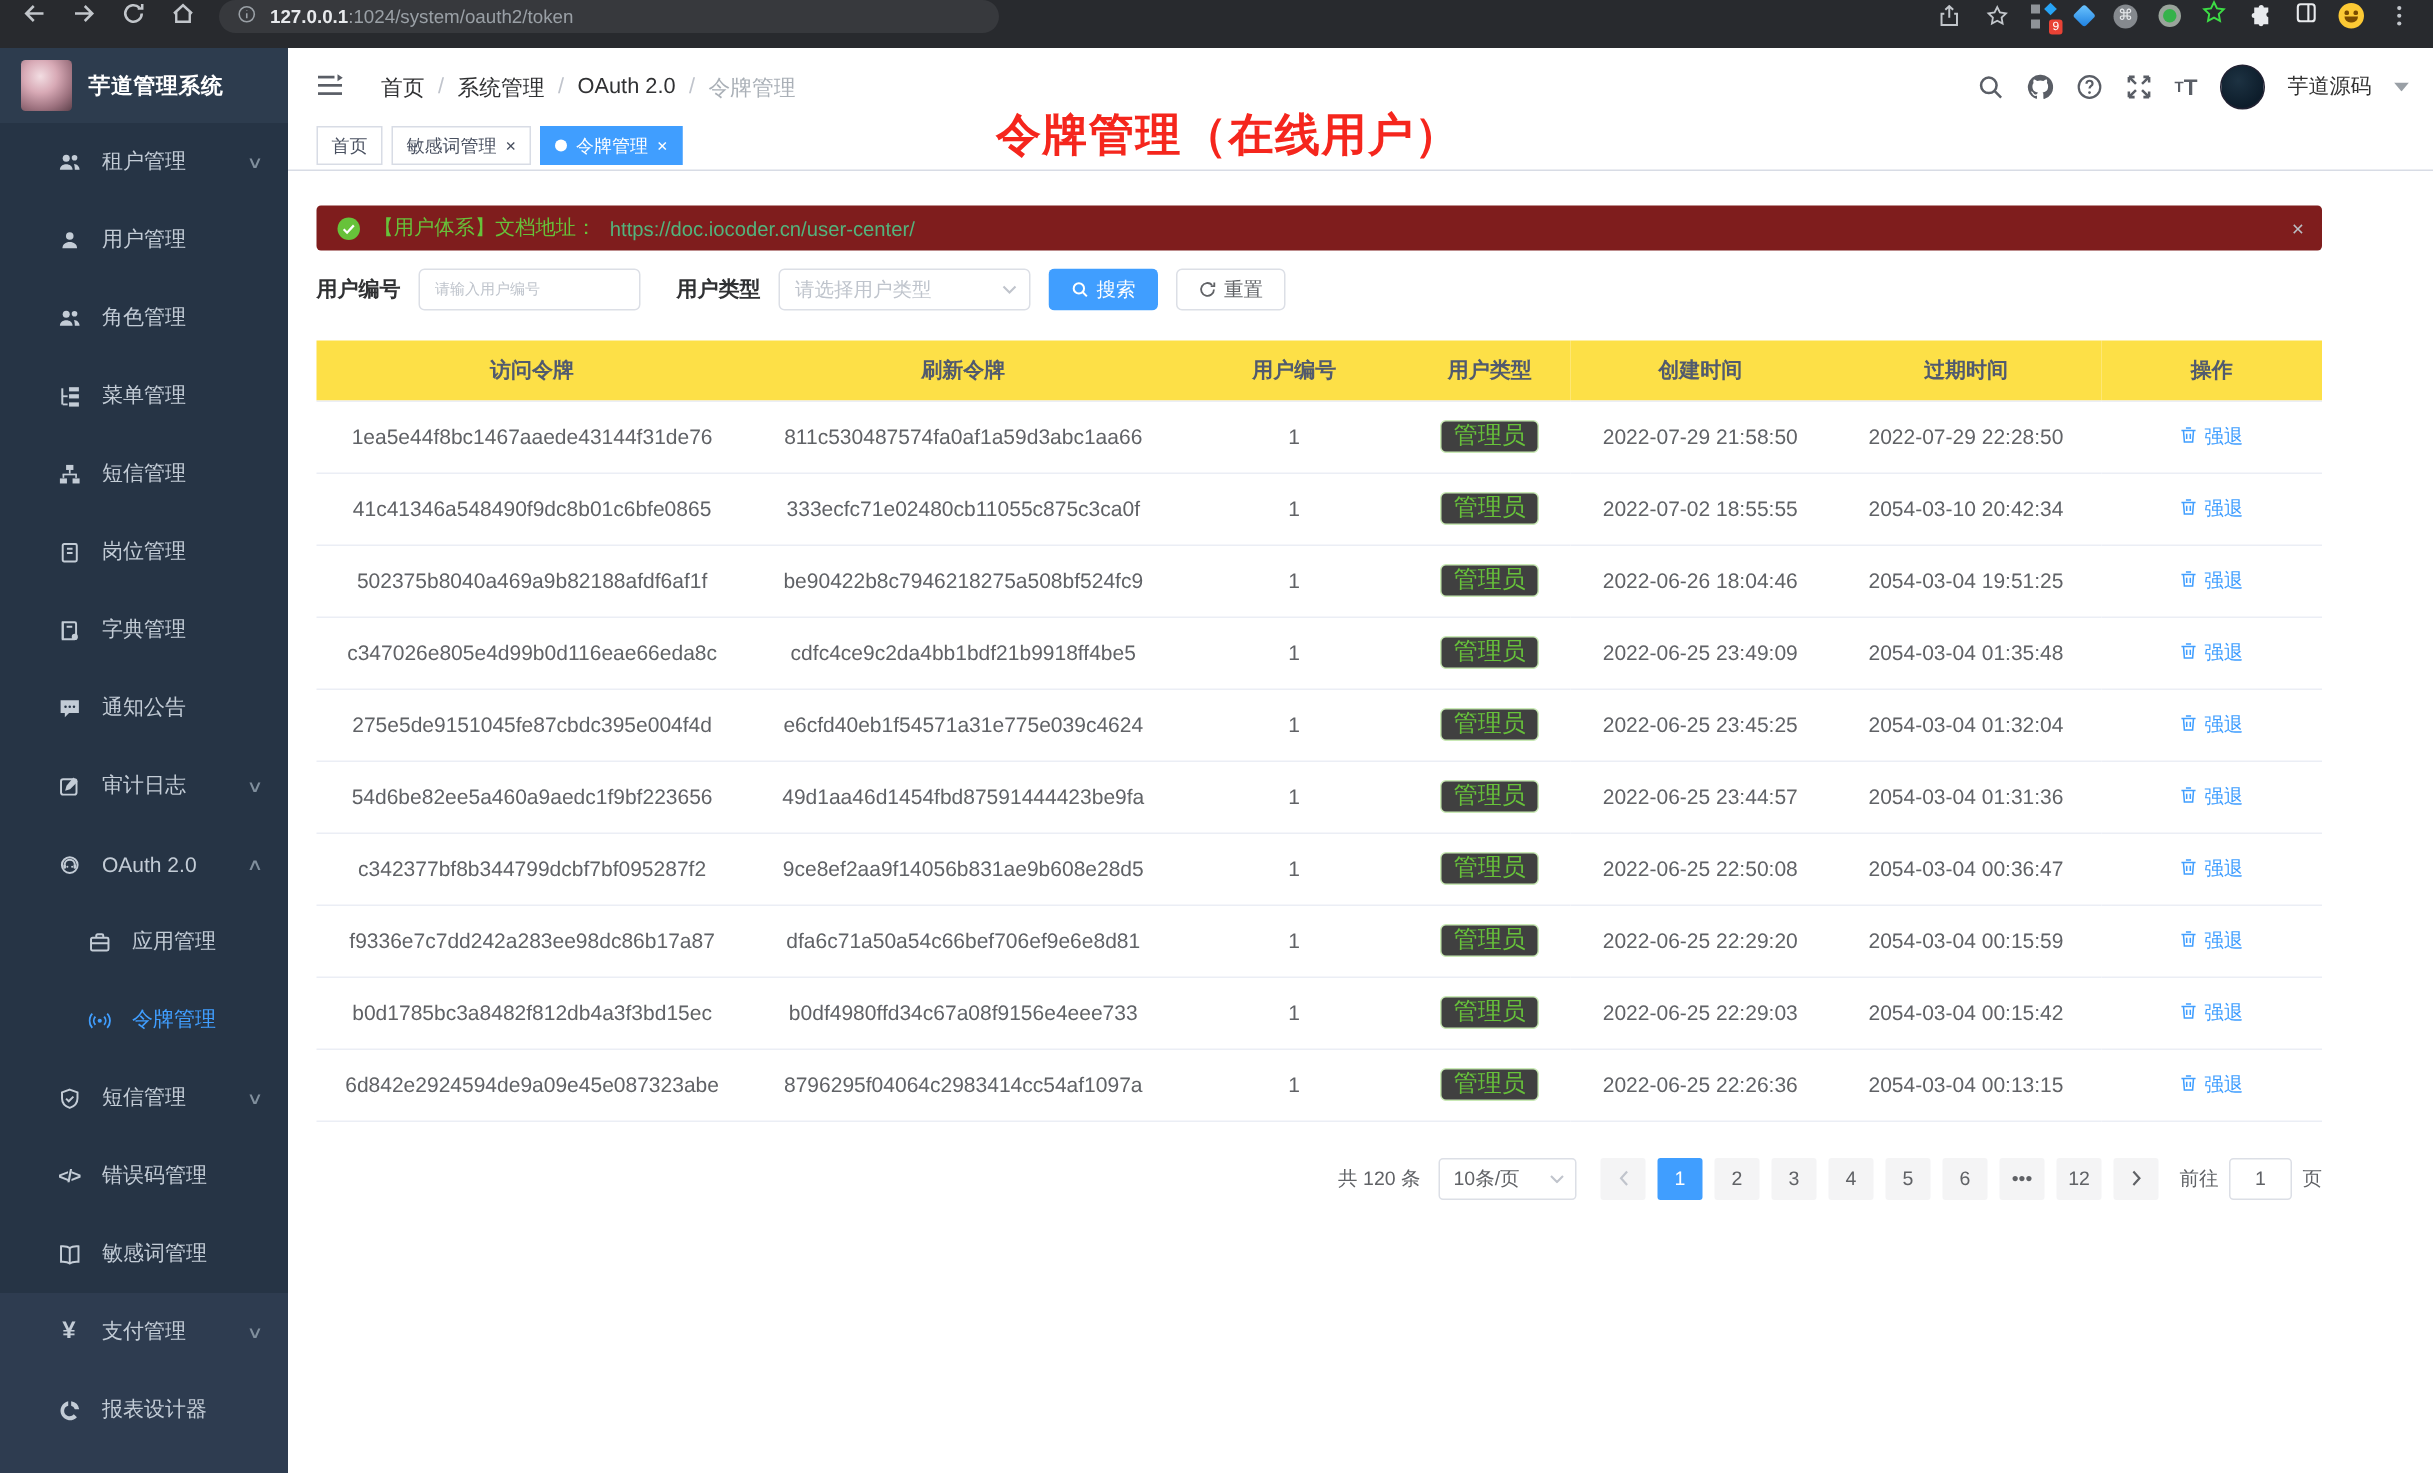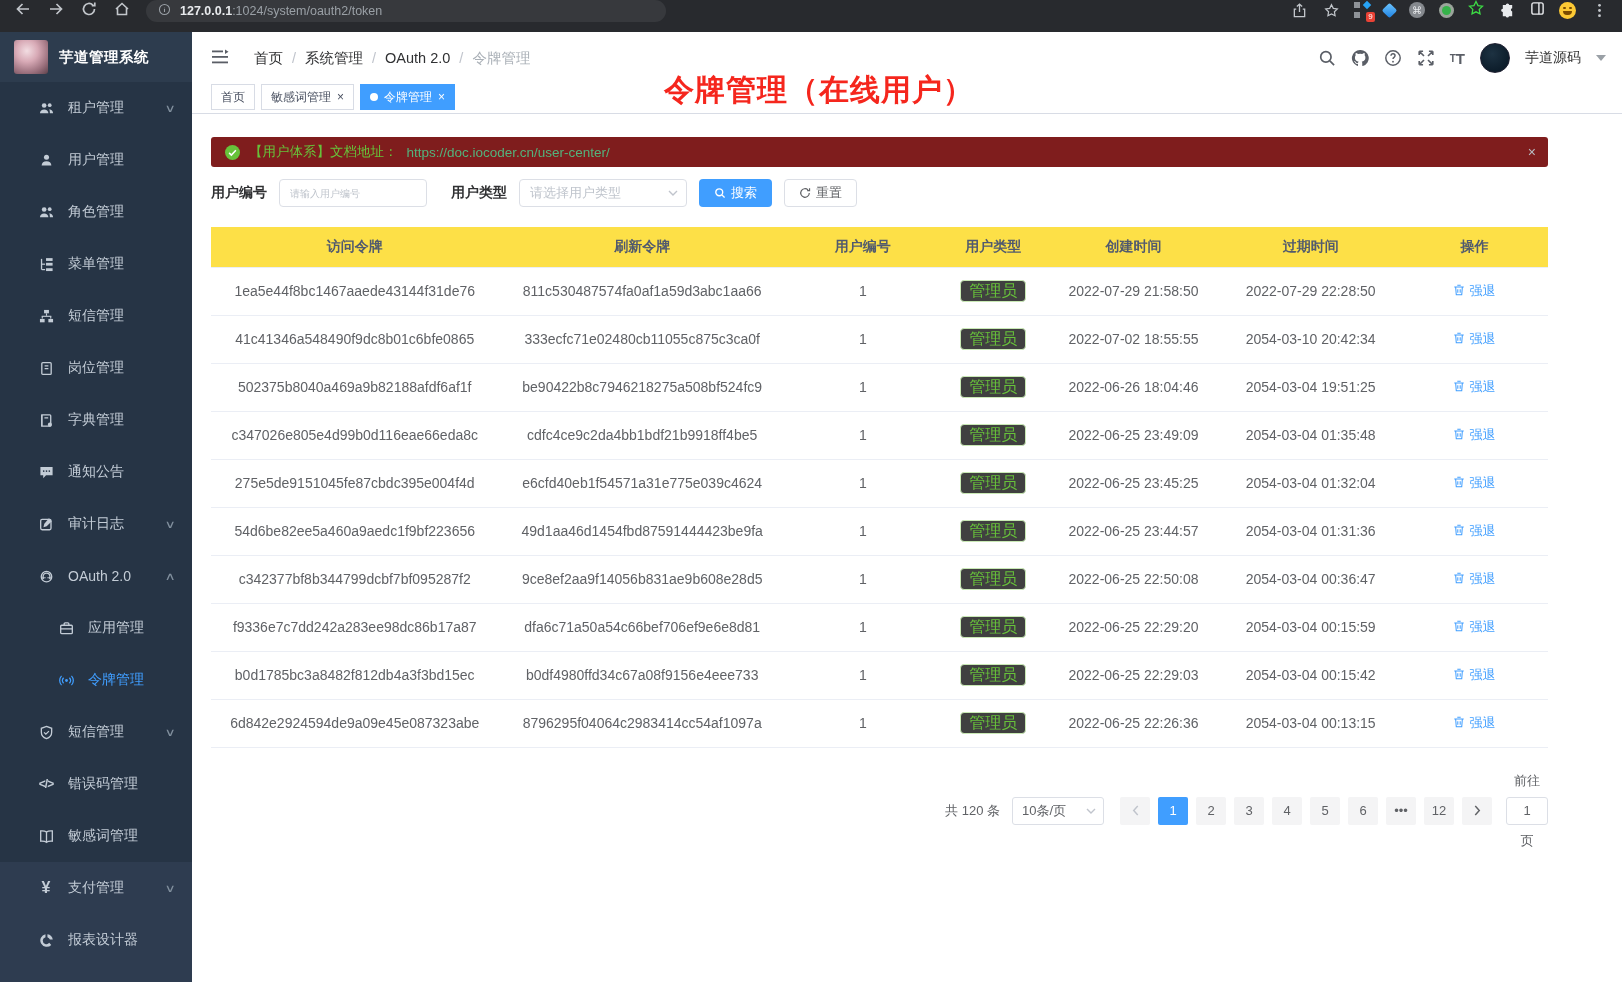--- a/index.html
+++ b/index.html
@@ -132,21 +132,21 @@
   .psize { width:92px; height:28px; border:1px solid #dcdfe6; border-radius:3px; display:flex;
     align-items:center; justify-content:space-between; padding:0 7px 0 9px; color:#606266;
     cursor:pointer; margin-right:12px; }
   .psize .chev { color:#c0c4cc; display:flex; }
   .pbtn { min-width:30px; height:28px; margin:0 4px; border:none; border-radius:2px; background:#f4f4f5;
     color:#606266; font-size:13px; display:inline-flex; align-items:center; justify-content:center;
     cursor:pointer; font-family:inherit; }
   .pbtn.active { background:#409eff; color:#fff; }
   .pbtn.prev { color:#c0c4cc; }
   .pbtn svg { width:9px; height:11px; }
-  .pgoto { display:flex; align-items:center; gap:7px; margin-left:10px;flex-direction:column; }
+  .pgoto { display:flex; align-items:center; gap:7px; margin-left:10px; }
   .pginput { width:42px; height:28px; border:1px solid #dcdfe6; border-radius:3px; text-align:center;
     font-size:13px; color:#606266; outline:none; font-family:inherit; }
 </style>
 </head>
 <body>
 
 <div class="chrome">
   <span class="nav-ic">
       <svg viewBox="0 0 16 16" fill="none" stroke="currentColor" stroke-width="1.7">
         <path d="M14 8H2.5M7.5 3L2.5 8l5 5"></path>

